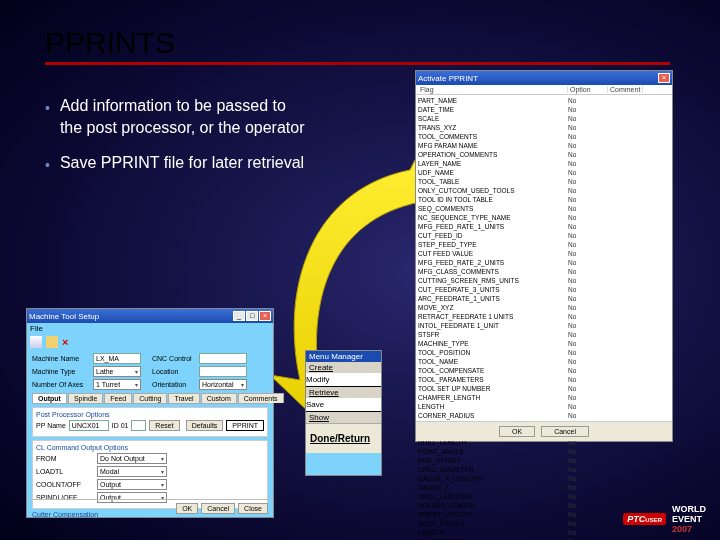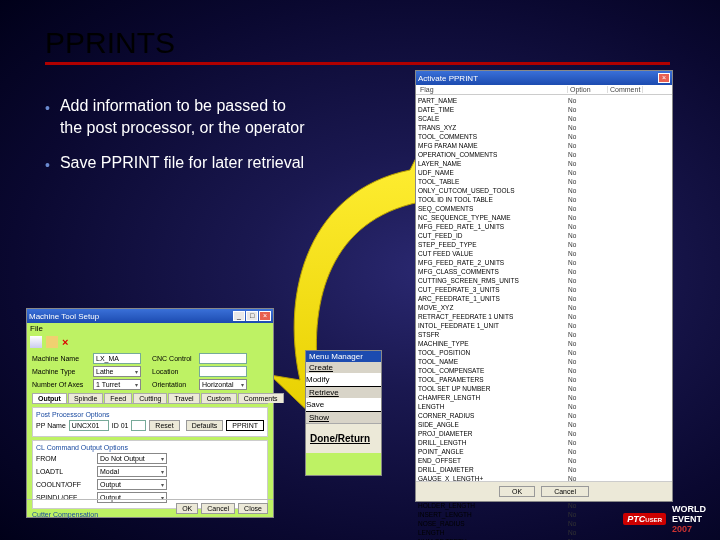--- a/index.html
+++ b/index.html
@@ -47,21 +47,21 @@
     top: 150px;
     left: 270px;
     width: 180px;
     height: 270px;
     pointer-events:none;
   }
 
   
   .dlg {
     position:absolute;
-    background:#bef264;
+    background:#7dd3fc;
     border:1px solid #888;
     font-family: Tahoma, sans-serif;
     font-size:8px;
     color:#000;
   }
   .dlg-titlebar {
     height:14px;
     background: linear-gradient(to bottom,#3a70d8,#1c4bb0);
     color:#fff;
     display:flex;
@@ -98,21 +98,21 @@
   #dlg-menu {
     top: 350px; left: 305px; width: 77px; height: 126px;
   }
   #dlg-menu .mtitle { background:#1c4bb0; color:#fff; font-size:8px; padding:1px 3px;}
   #dlg-menu .msec { font-size:8px; padding:1px 3px; background:#d8d4c8;text-decoration:underline;}
   #dlg-menu .mitem { background:#fff; font-size:8px; padding:2px 0; border-bottom:1px solid #000000;}
   #dlg-menu .mret { background:#ece9d8; font-size:10px; padding:9px 4px; border-top:1px solid #aaa; font-weight:bold;text-decoration:underline;}
 
   
   #dlg-pprint {
-    top: 70px; left: 415px; width: 258px; height: 432px; background:#fff;
+    top: 70px; left: 415px; width: 258px; height: 372px; background:#fff;
   }
   #dlg-pprint .phead { display:flex; font-size:7px; color:#444; border-bottom:1px solid #ccc; padding:1px 2px;}
   #dlg-pprint .phead span { border-right:1px solid #ddd; padding:0 2px;}
   #dlg-pprint .plist { overflow:hidden; padding:1px 2px;}
   #dlg-pprint .prow { display:flex; font-size:6.5px; line-height:9px;}
   #dlg-pprint .prow .c1 { width:150px; white-space:nowrap; overflow:hidden;}
   #dlg-pprint .prow .c2 { width:40px; color:#333;}
   #dlg-pprint .pfoot { position:absolute; bottom:0; left:0; right:0; display:flex; justify-content:center; gap:6px; padding:4px; border-top:1px solid #ccc; background:#ece9d8;}
   #dlg-pprint .pfoot .btn { background:#ece9d8; border:1px solid #999; font-size:7px; padding:1px 12px;}
 

